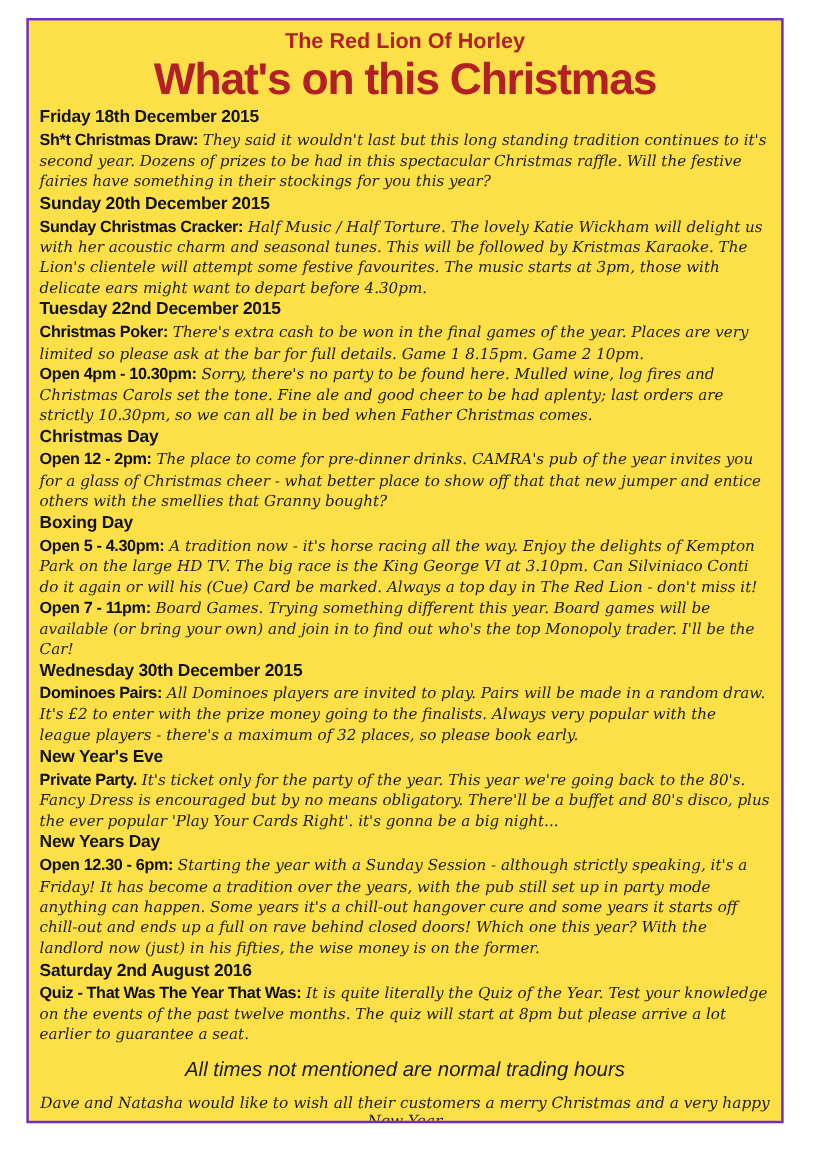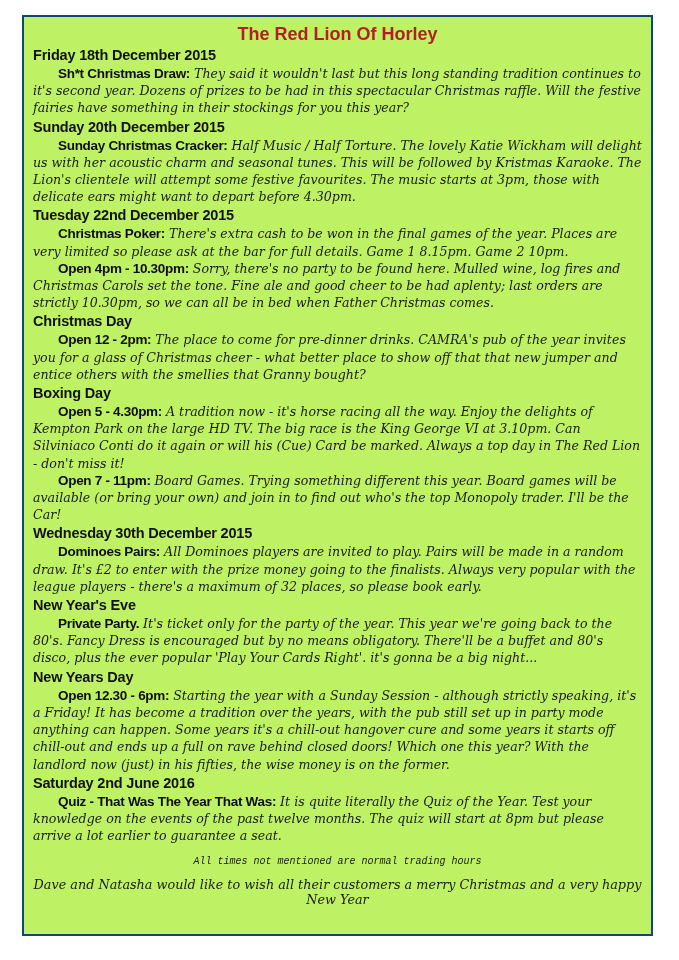--- a/index.html
+++ b/index.html
@@ -16,25 +16,25 @@
     height: 960px;
     background: #ffffff;
     font-family: "Liberation Sans", sans-serif;
   }
   .border-box {
     position: absolute;
     left: 22px;
     top: 15px;
     width: 631px;
     height: 921px;
-    border: 2px solid #0c4a6e;
+    border: 2px solid #6d28d9;
     box-sizing: border-box;
     padding: 4px 9px 4px 9px;
     overflow: hidden;
-    background: #bef264;
+    background: #fde047;
   }
   header { text-align: center; }
   .pub-name {
     color: var(--accent, #b22024);
     font-weight: 700;
     font-size: 18px;
     line-height: 22px;
     letter-spacing: 0px;
     margin-top: 2px;
   }
@@ -63,45 +63,45 @@
     color: #1a1a1a;
     text-align: left;
   }
   .event-label {
     font-family: "Liberation Sans", sans-serif;
     font-style: normal;
     font-weight: 700;
     font-size: 13.5px;
     letter-spacing: -0.3px;
     color: #0e0e0e;
-    margin-left: 25px;
   }
   footer { text-align: center; }
   .footer-note {
-    font-family: Liberation Mono, monospace;
+    font-family: Liberation Sans, sans-serif;
     font-style: italic;
-    font-size: 10px;
+    font-size: 17px;
     color: #1a1a1a;
     margin: 12px 0 0 0;
   }
   .footer-greeting {
     font-family: "DejaVu Serif", serif;
     font-style: italic;
     font-size: 12.8px;
     color: #1a1a1a;
     margin: 10px 0 0 0;
   }
 </style>
 </head>
 <body>
 
 <div class="page">
   <div class="border-box">
     <header>
       <div class="pub-name">The Red Lion Of Horley</div>
+      <h1 class="main-title">What's on this Christmas</h1>
     </header>
 
     <main id="sections">
         <div class="date-heading">Friday 18th December 2015</div>
         <p class="event"><span class="event-label">Sh*t Christmas Draw:</span><span class="event-text"> They said it wouldn't last but this long standing tradition continues to it's second year. Dozens of prizes to be had in this spectacular Christmas raffle. Will the festive fairies have something in their stockings for you this year?</span></p>
         <div class="date-heading">Sunday 20th December 2015</div>
         <p class="event"><span class="event-label">Sunday Christmas Cracker:</span><span class="event-text"> Half Music / Half Torture. The lovely Katie Wickham will delight us with her acoustic charm and seasonal tunes. This will be followed by Kristmas Karaoke. The Lion's clientele will attempt some festive favourites. The music starts at 3pm, those with delicate ears might want to depart before 4.30pm.</span></p>
         <div class="date-heading">Tuesday 22nd December 2015</div>
         <p class="event"><span class="event-label">Christmas Poker:</span><span class="event-text"> There's extra cash to be won in the final games of the year. Places are very limited so please ask at the bar for full details. Game 1 8.15pm. Game 2 10pm.</span></p>
         <p class="event"><span class="event-label">Open 4pm - 10.30pm:</span><span class="event-text"> Sorry, there's no party to be found here. Mulled wine, log fires and Christmas Carols set the tone. Fine ale and good cheer to be had aplenty; last orders are strictly 10.30pm, so we can all be in bed when Father Christmas comes.</span></p>
@@ -109,21 +109,21 @@
         <p class="event"><span class="event-label">Open 12 - 2pm:</span><span class="event-text"> The place to come for pre-dinner drinks. CAMRA's pub of the year invites you for a glass of Christmas cheer - what better place to show off that that new jumper and entice others with the smellies that Granny bought?</span></p>
         <div class="date-heading">Boxing Day</div>
         <p class="event"><span class="event-label">Open 5 - 4.30pm:</span><span class="event-text"> A tradition now - it's horse racing all the way. Enjoy the delights of Kempton Park on the large HD TV. The big race is the King George VI at 3.10pm. Can Silviniaco Conti do it again or will his (Cue) Card be marked. Always a top day in The Red Lion - don't miss it!</span></p>
         <p class="event"><span class="event-label">Open 7 - 11pm:</span><span class="event-text"> Board Games. Trying something different this year. Board games will be available (or bring your own) and join in to find out who's the top Monopoly trader. I'll be the Car!</span></p>
         <div class="date-heading">Wednesday 30th December 2015</div>
         <p class="event"><span class="event-label">Dominoes Pairs:</span><span class="event-text"> All Dominoes players are invited to play. Pairs will be made in a random draw. It's £2 to enter with the prize money going to the finalists. Always very popular with the league players - there's a maximum of 32 places, so please book early.</span></p>
         <div class="date-heading">New Year's Eve</div>
         <p class="event"><span class="event-label">Private Party.</span><span class="event-text"> It's ticket only for the party of the year. This year we're going back to the 80's. Fancy Dress is encouraged but by no means obligatory. There'll be a buffet and 80's disco, plus the ever popular 'Play Your Cards Right'. it's gonna be a big night...</span></p>
         <div class="date-heading">New Years Day</div>
         <p class="event"><span class="event-label">Open 12.30 - 6pm:</span><span class="event-text"> Starting the year with a Sunday Session - although strictly speaking, it's a Friday! It has become a tradition over the years, with the pub still set up in party mode anything can happen. Some years it's a chill-out hangover cure and some years it starts off chill-out and ends up a full on rave behind closed doors! Which one this year? With the landlord now (just) in his fifties, the wise money is on the former.</span></p>
-        <div class="date-heading">Saturday 2nd June 2016</div>
+        <div class="date-heading">Saturday 2nd August 2016</div>
         <p class="event"><span class="event-label">Quiz - That Was The Year That Was:</span><span class="event-text"> It is quite literally the Quiz of the Year. Test your knowledge on the events of the past twelve months.  The quiz will start at 8pm but please arrive a lot earlier to guarantee a seat.</span></p>
       </main>
 
     <footer>
       <p class="footer-note">All times not mentioned are normal trading hours</p>
       <p class="footer-greeting">Dave and Natasha would like to wish all their customers a merry Christmas and a very happy New Year</p>
     </footer>
   </div>
 </div>
 

